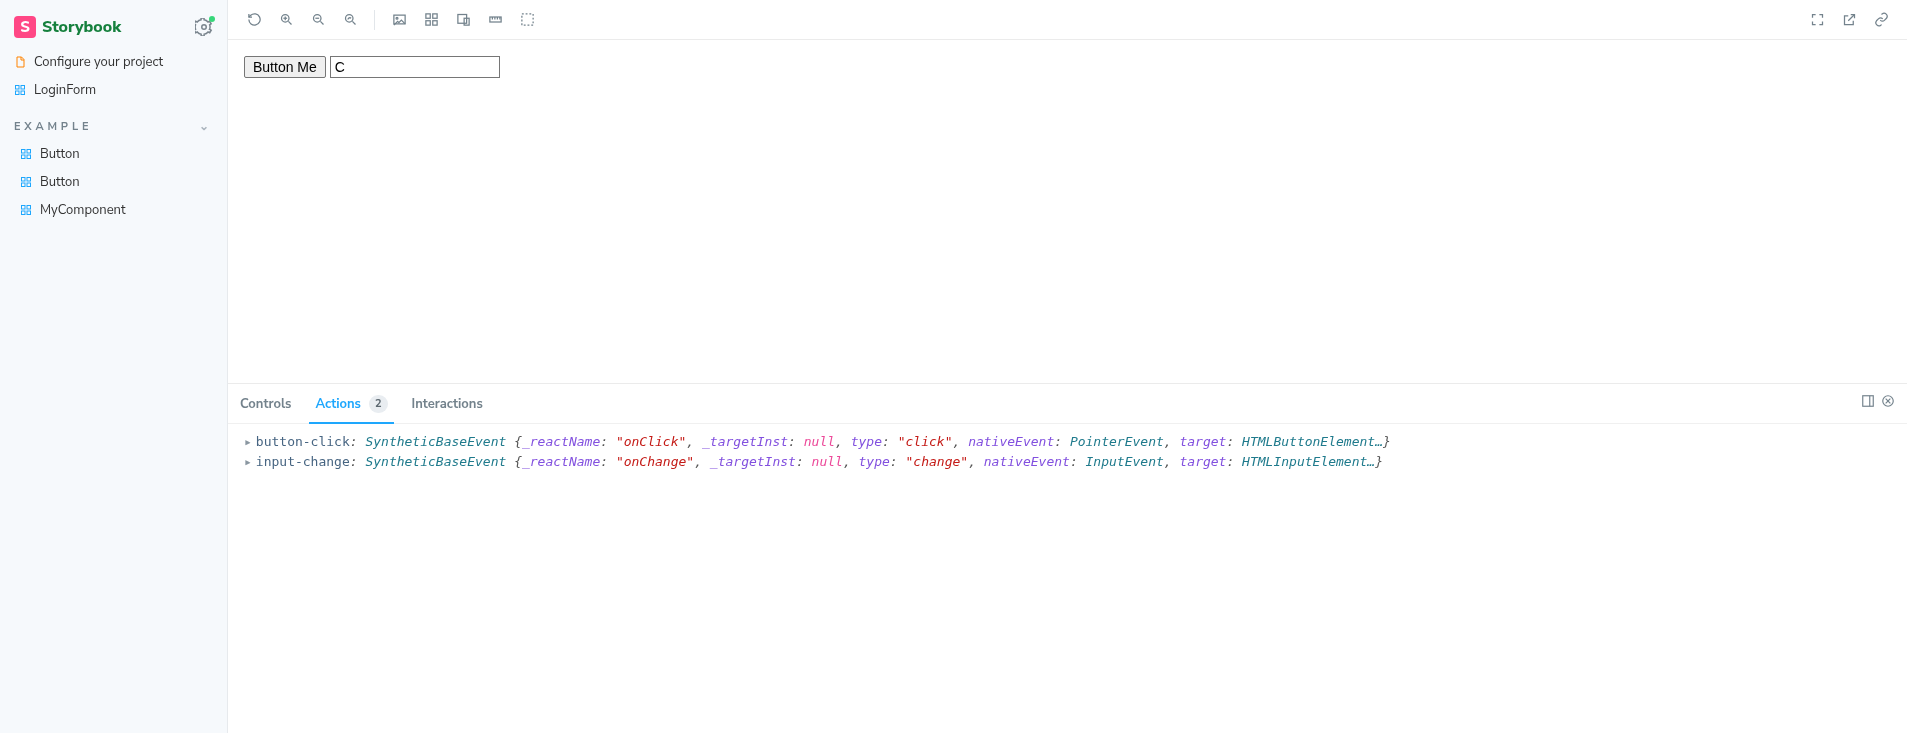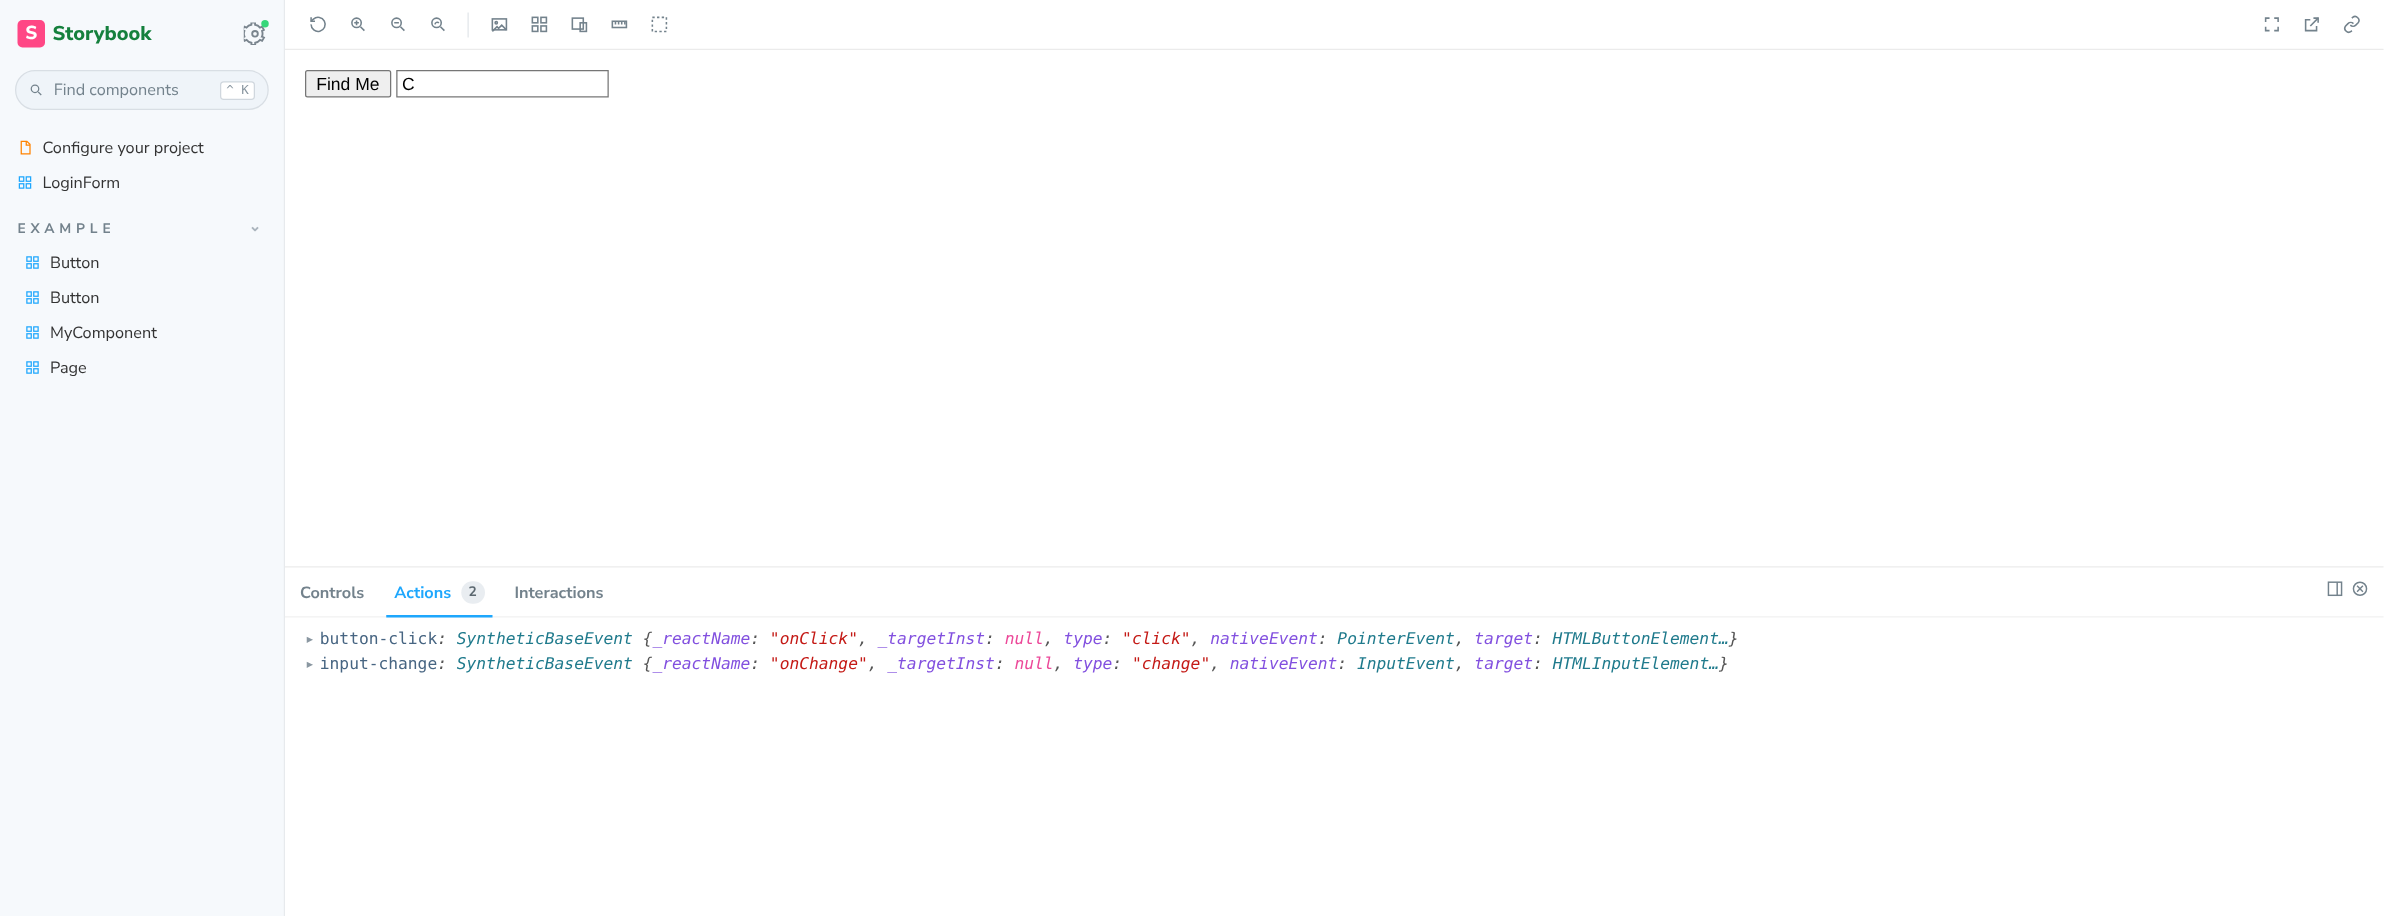--- a/index.html
+++ b/index.html
@@ -141,21 +141,21 @@
     font-family: Arial, sans-serif;
     font-size: 14px;
     padding: 1px 4px;
     border: 1px solid #767676;
     width: 170px;
   }
 
   
   .addon {
     border-top: 1px solid rgba(0,0,0,.08);
-    height: 280px;
+    height: 350px;
     display:flex;
     flex-direction:column;
     min-height:0;
   }
   .addon-tabs {
     display:flex;align-items:center;
     height:40px;
     padding:0 12px;
     border-bottom:1px solid rgba(0,0,0,.06);
     gap: 24px;
@@ -193,28 +193,20 @@
     <div class="sb-logo">S</div>
     <div class="sb-brand">Storybook</div>
     <div class="sb-gear">
       <svg viewBox="0 0 24 24" width="18" height="18" fill="none" stroke="currentColor" stroke-width="2">
           <circle cx="12" cy="12" r="3"></circle>
           <path d="M19.4 15a7.97 7.97 0 0 0 .1-6l2-1.2-2-3.4-2.2 1a8 8 0 0 0-5.2-3V0h-4v2.4a8 8 0 0 0-5.2 3l-2.2-1-2 3.4 2 1.2a7.97 7.97 0 0 0 .1 6l-2 1.2 2 3.4 2.2-1a8 8 0 0 0 5.2 3V24h4v-2.4a8 8 0 0 0 5.2-3l2.2 1 2-3.4-2-1.2z"></path>
         </svg>
     </div>
   </div>
 
-  <div class="sb-search">
-    <svg class="ic" viewBox="0 0 24 24" fill="none" stroke="currentColor" stroke-width="2">
-        <circle cx="10" cy="10" r="6"></circle>
-        <line x1="20" y1="20" x2="15" y2="15"></line>
-      </svg>
-    <span>Find components</span>
-    <span class="kbd">^ K</span>
-  </div>
 
   <div class="sb-item doc">
     <svg class="ic" viewBox="0 0 24 24" fill="none" stroke="currentColor" stroke-width="2">
         <path d="M6 2h9l5 5v15H6z"></path>
         <path d="M14 2v6h6"></path>
       </svg>
     <span>Configure your project</span>
   </div>
   <div class="sb-item comp">
     <svg class="ic" viewBox="0 0 24 24" fill="none" stroke="currentColor" stroke-width="2">
@@ -250,29 +242,20 @@
     <span>Button</span>
   </div>
   <div class="sb-subitem comp">
     <svg class="ic" viewBox="0 0 24 24" fill="none" stroke="currentColor" stroke-width="2">
         <rect x="3" y="3" width="7" height="7"></rect>
         <rect x="14" y="3" width="7" height="7"></rect>
         <rect x="3" y="14" width="7" height="7"></rect>
         <rect x="14" y="14" width="7" height="7"></rect>
       </svg>
     <span>MyComponent</span>
-  </div>
-  <div class="sb-subitem comp">
-    <svg class="ic" viewBox="0 0 24 24" fill="none" stroke="currentColor" stroke-width="2">
-        <rect x="3" y="3" width="7" height="7"></rect>
-        <rect x="14" y="3" width="7" height="7"></rect>
-        <rect x="3" y="14" width="7" height="7"></rect>
-        <rect x="14" y="14" width="7" height="7"></rect>
-      </svg>
-    <span>Page</span>
   </div>
 </div>
 
 <div class="main">
 
   <div class="toolbar">
     <div class="tb-btn">
         <svg width="15" height="15" viewBox="0 0 24 24" fill="none" stroke="currentColor" stroke-width="2">
           <path d="M3 12a9 9 0 1 0 3-6.7L3 8"></path>
           <polyline points="3 3 3 8 8 8"></polyline>
@@ -357,21 +340,21 @@
           <svg width="15" height="15" viewBox="0 0 24 24" fill="none" stroke="currentColor" stroke-width="2">
             <path d="M10 13a5 5 0 0 0 7 0l3-3a5 5 0 0 0-7-7l-1 1"></path>
             <path d="M14 11a5 5 0 0 0-7 0l-3 3a5 5 0 0 0 7 7l1-1"></path>
           </svg>
         </div>
     </div>
   </div>
 
   <div class="canvas">
     <div class="story-row">
-      <button>Find Me</button>
+      <button>Button Me</button>
       <input type="text" value="C" style="">
     </div>
   </div>
 
   <div class="addon">
     <div class="addon-tabs">
       <div class="tab">
           <span>Controls</span>
         </div>
       <div class="tab active">

